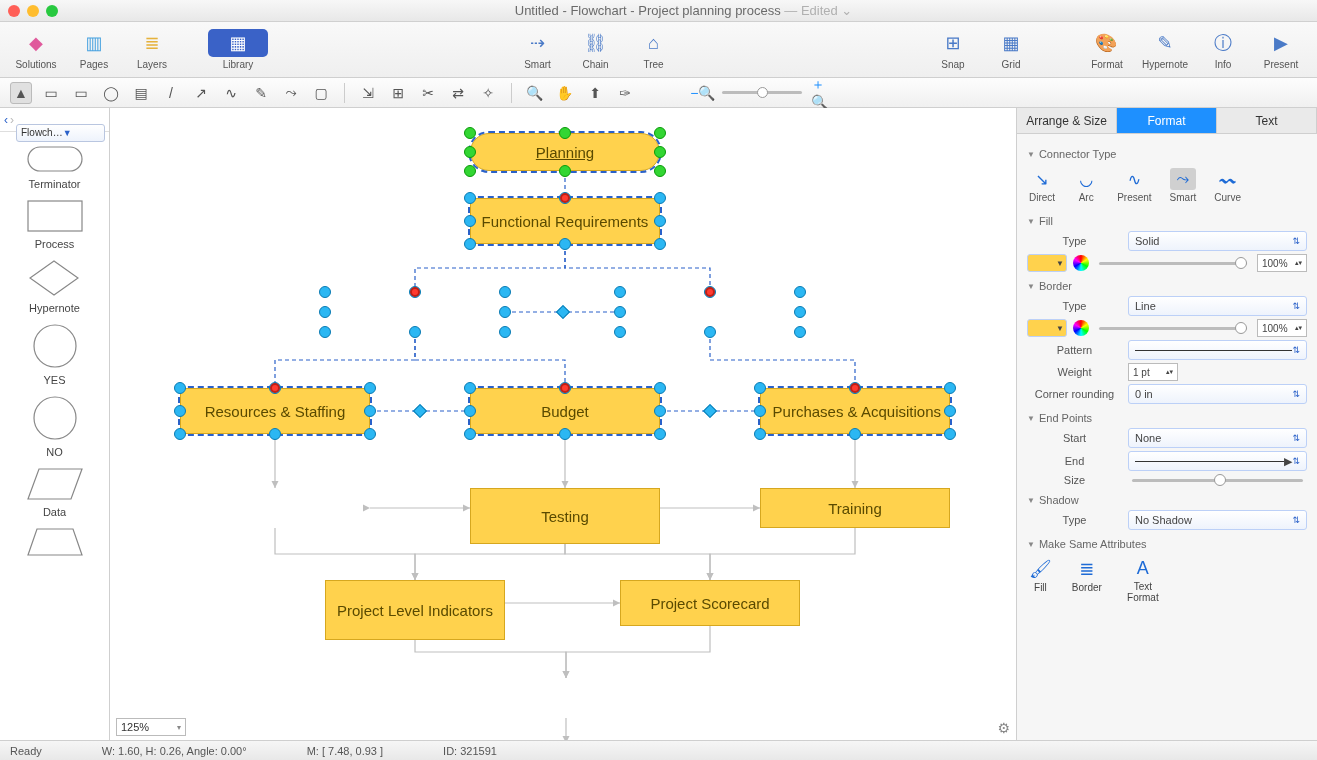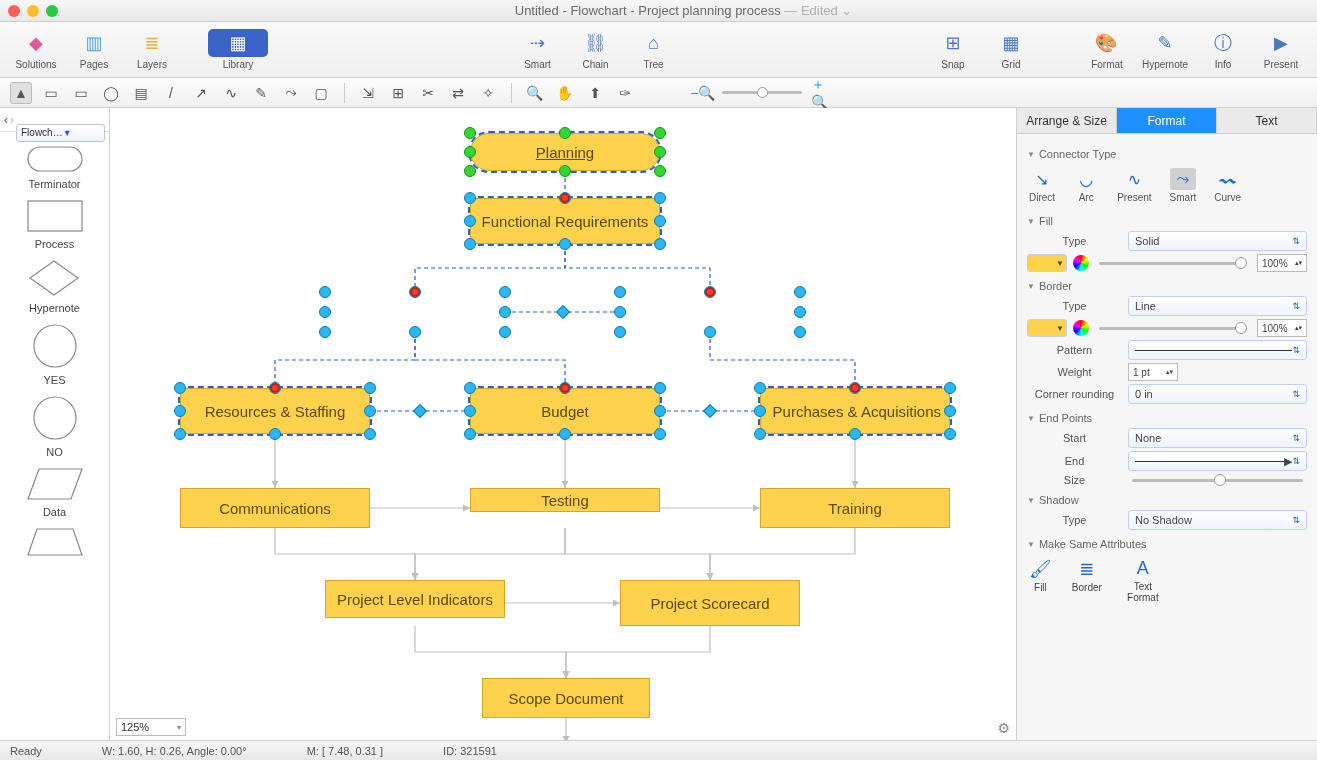--- a/index.html
+++ b/index.html
@@ -355,37 +355,31 @@
         </div>
         <div class="handle hb" style="left: 644px; top: 274px;"></div>
         <div class="handle hb" style="left: 739px; top: 274px;"></div>
         <div class="handle hb" style="left: 834px; top: 274px;"></div>
         <div class="handle hb" style="left: 644px; top: 320px;"></div>
         <div class="handle hb" style="left: 739px; top: 320px;"></div>
         <div class="handle hb" style="left: 834px; top: 320px;"></div>
         <div class="handle hb" style="left: 644px; top: 297px;"></div>
         <div class="handle hb" style="left: 834px; top: 297px;"></div>
         <div class="handle hr" style="left: 740px; top: 275px;"></div>
-        <div class="node" style="left: 70px; top: 380px; width: 190px; height: 40px;">
-          <span>Communications</span>
-        </div>
-        <div class="node" style="left: 360px; top: 380px; width: 190px; height: 24px;">
+        <div class="node" style="left: 360px; top: 380px; width: 190px; height: 56px;">
           <span>Testing</span>
         </div>
         <div class="node" style="left: 650px; top: 380px; width: 190px; height: 40px;">
           <span>Training</span>
         </div>
-        <div class="node" style="left: 215px; top: 472px; width: 180px; height: 38px;">
+        <div class="node" style="left: 215px; top: 472px; width: 180px; height: 60px;">
           <span>Project Level Indicators</span>
         </div>
         <div class="node" style="left: 510px; top: 472px; width: 180px; height: 46px;">
           <span>Project Scorecard</span>
-        </div>
-        <div class="node" style="left: 372px; top: 570px; width: 168px; height: 40px;">
-          <span>Scope Document</span>
         </div>
         <div class="dmd" style="left: 447.5px; top: 199px;"></div>
         <div class="dmd" style="left: 305px; top: 298px;"></div>
         <div class="dmd" style="left: 595px; top: 298px;"></div>
       </div>
     <div class="zoombox">
       <span>125%</span>
         <span style="font-size:8px;color:#888;">▾</span>
     </div>
     <div style="position:absolute;right:6px;bottom:4px;font-size:14px;color:#888;cursor:pointer;">⚙</div>
@@ -563,15 +557,15 @@
             </div>
           </div>
       </div>
     </div>
   </div>
 </div>
 
 <div class="status">
   <span class="cell">Ready</span>
   <span class="cell">W: 1.60,  H: 0.26,  Angle: 0.00°</span>
-  <span class="cell">M: [ 7.48, 0.31 ]</span>
+  <span class="cell">M: [ 7.48, 0.93 ]</span>
   <span class="cell">ID: 321591</span>
 </div>
 
 </body></html>

